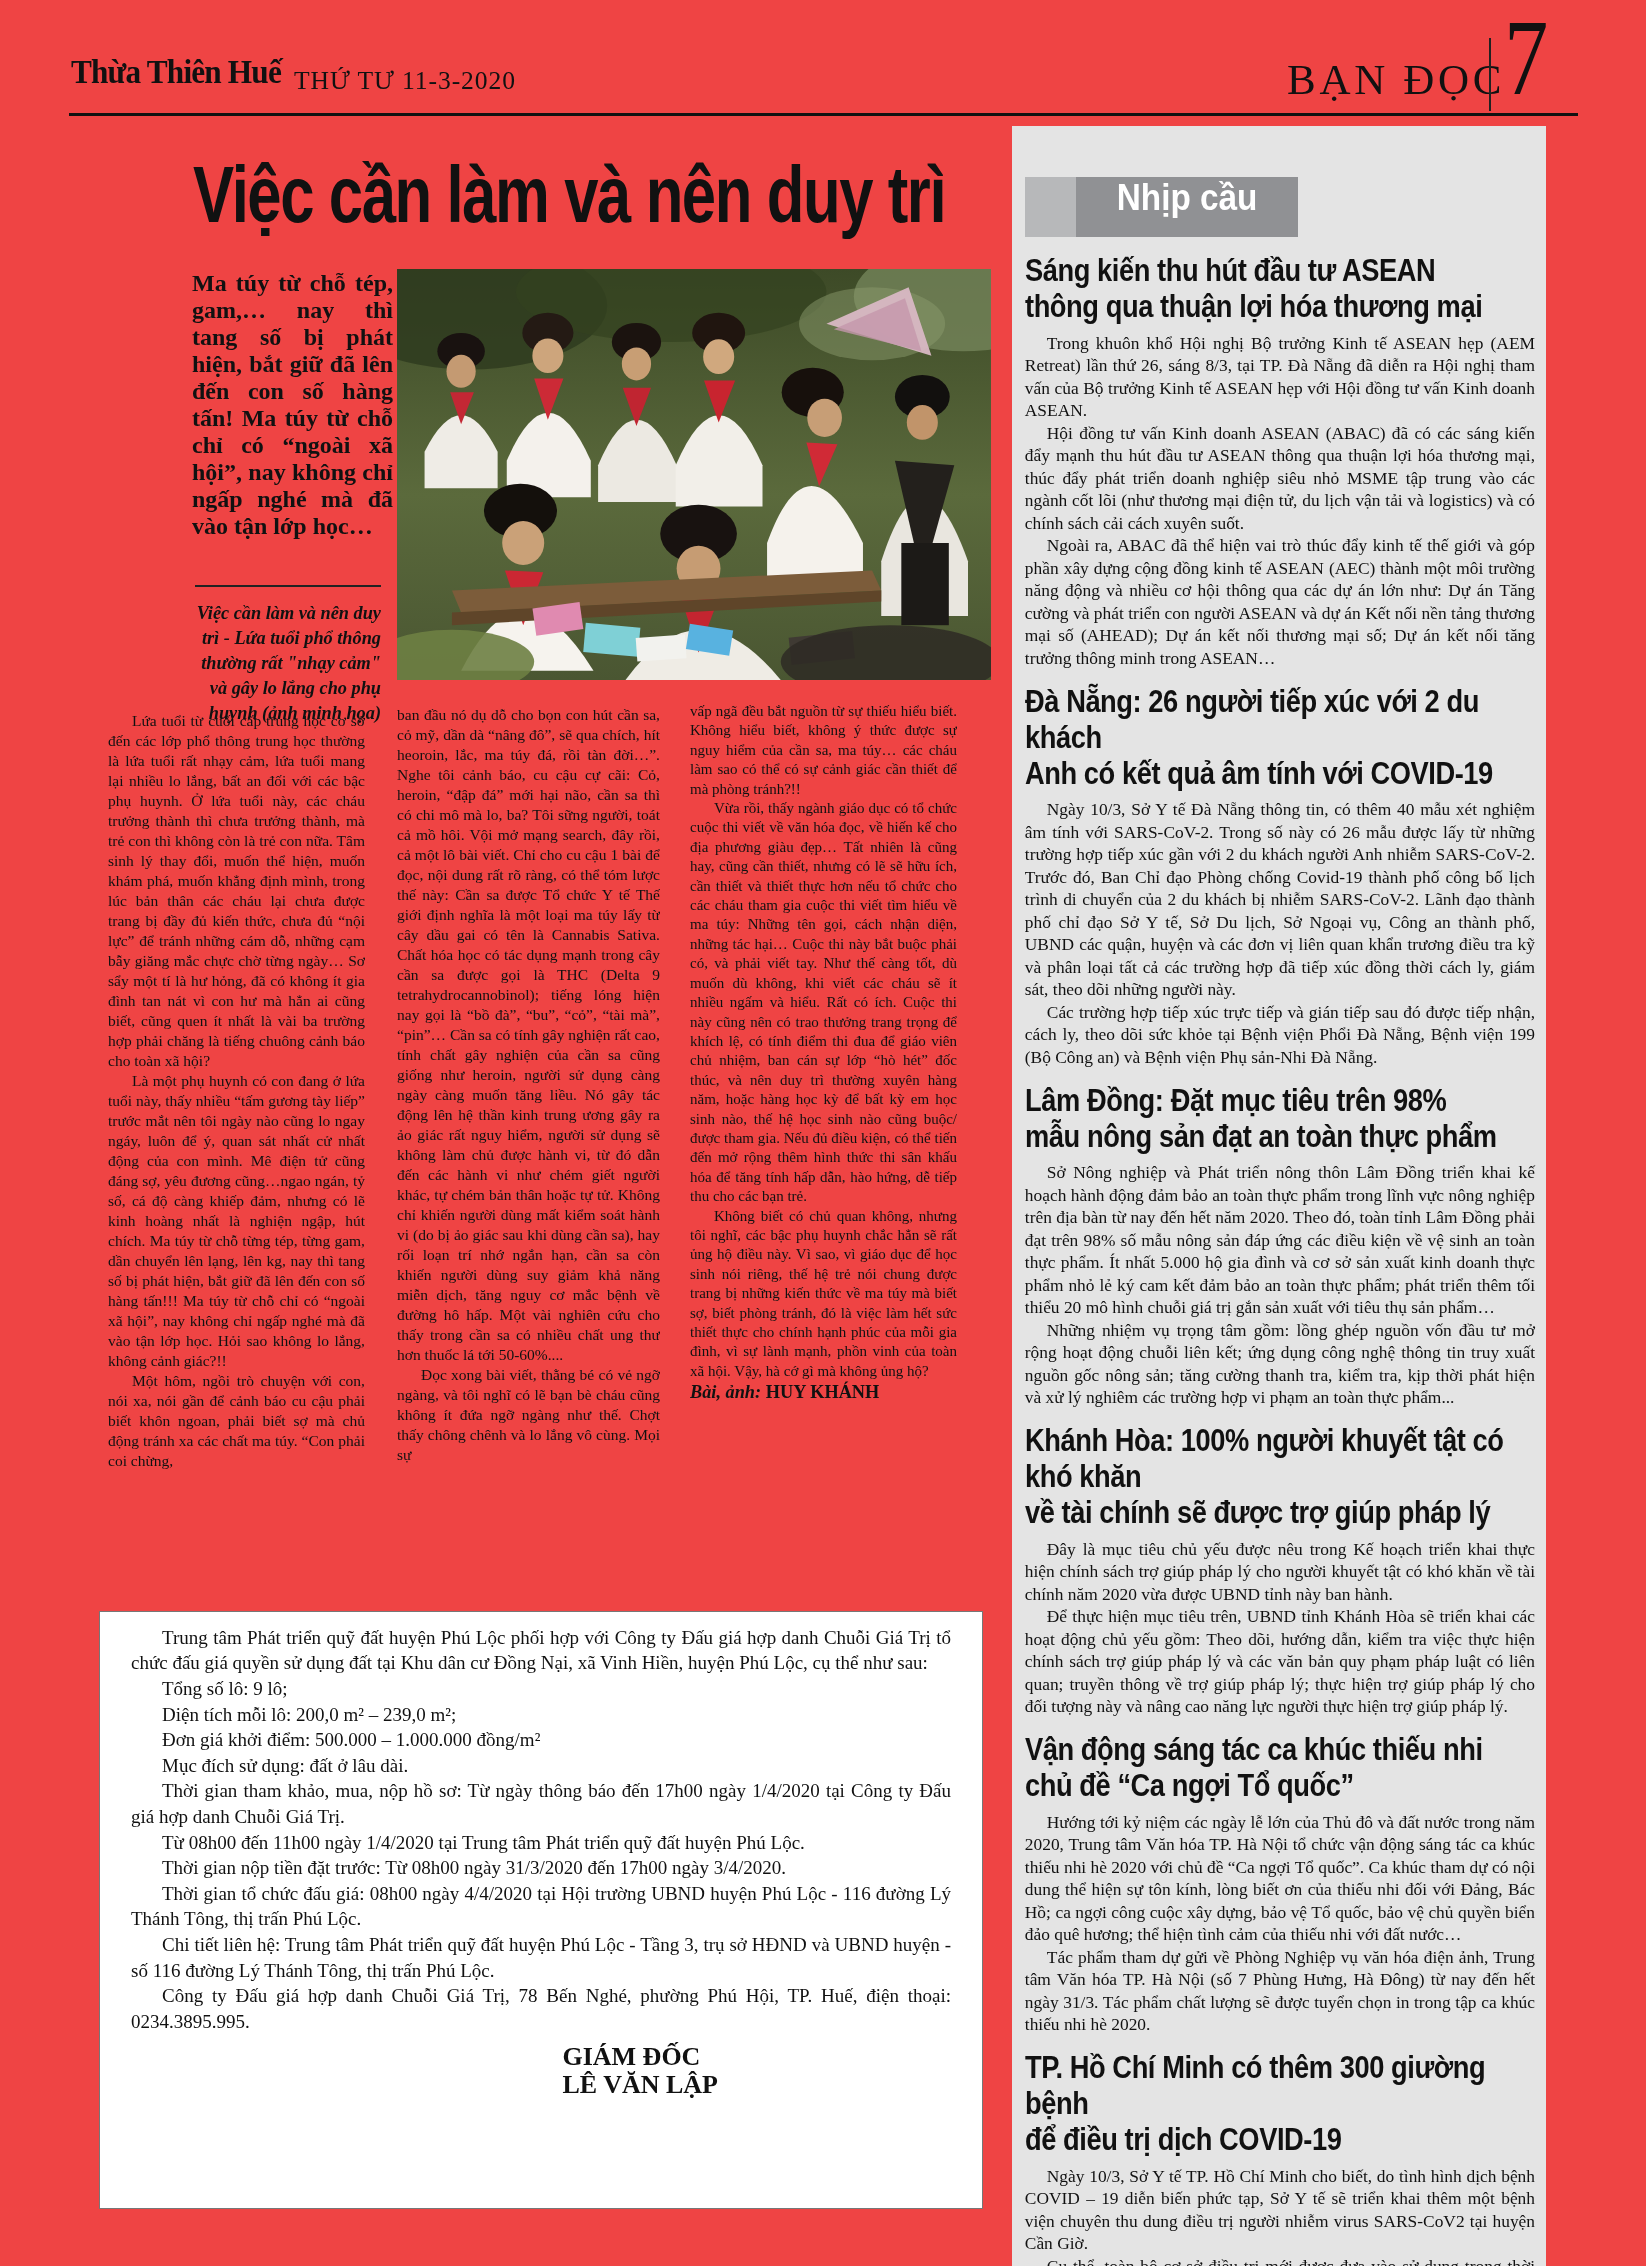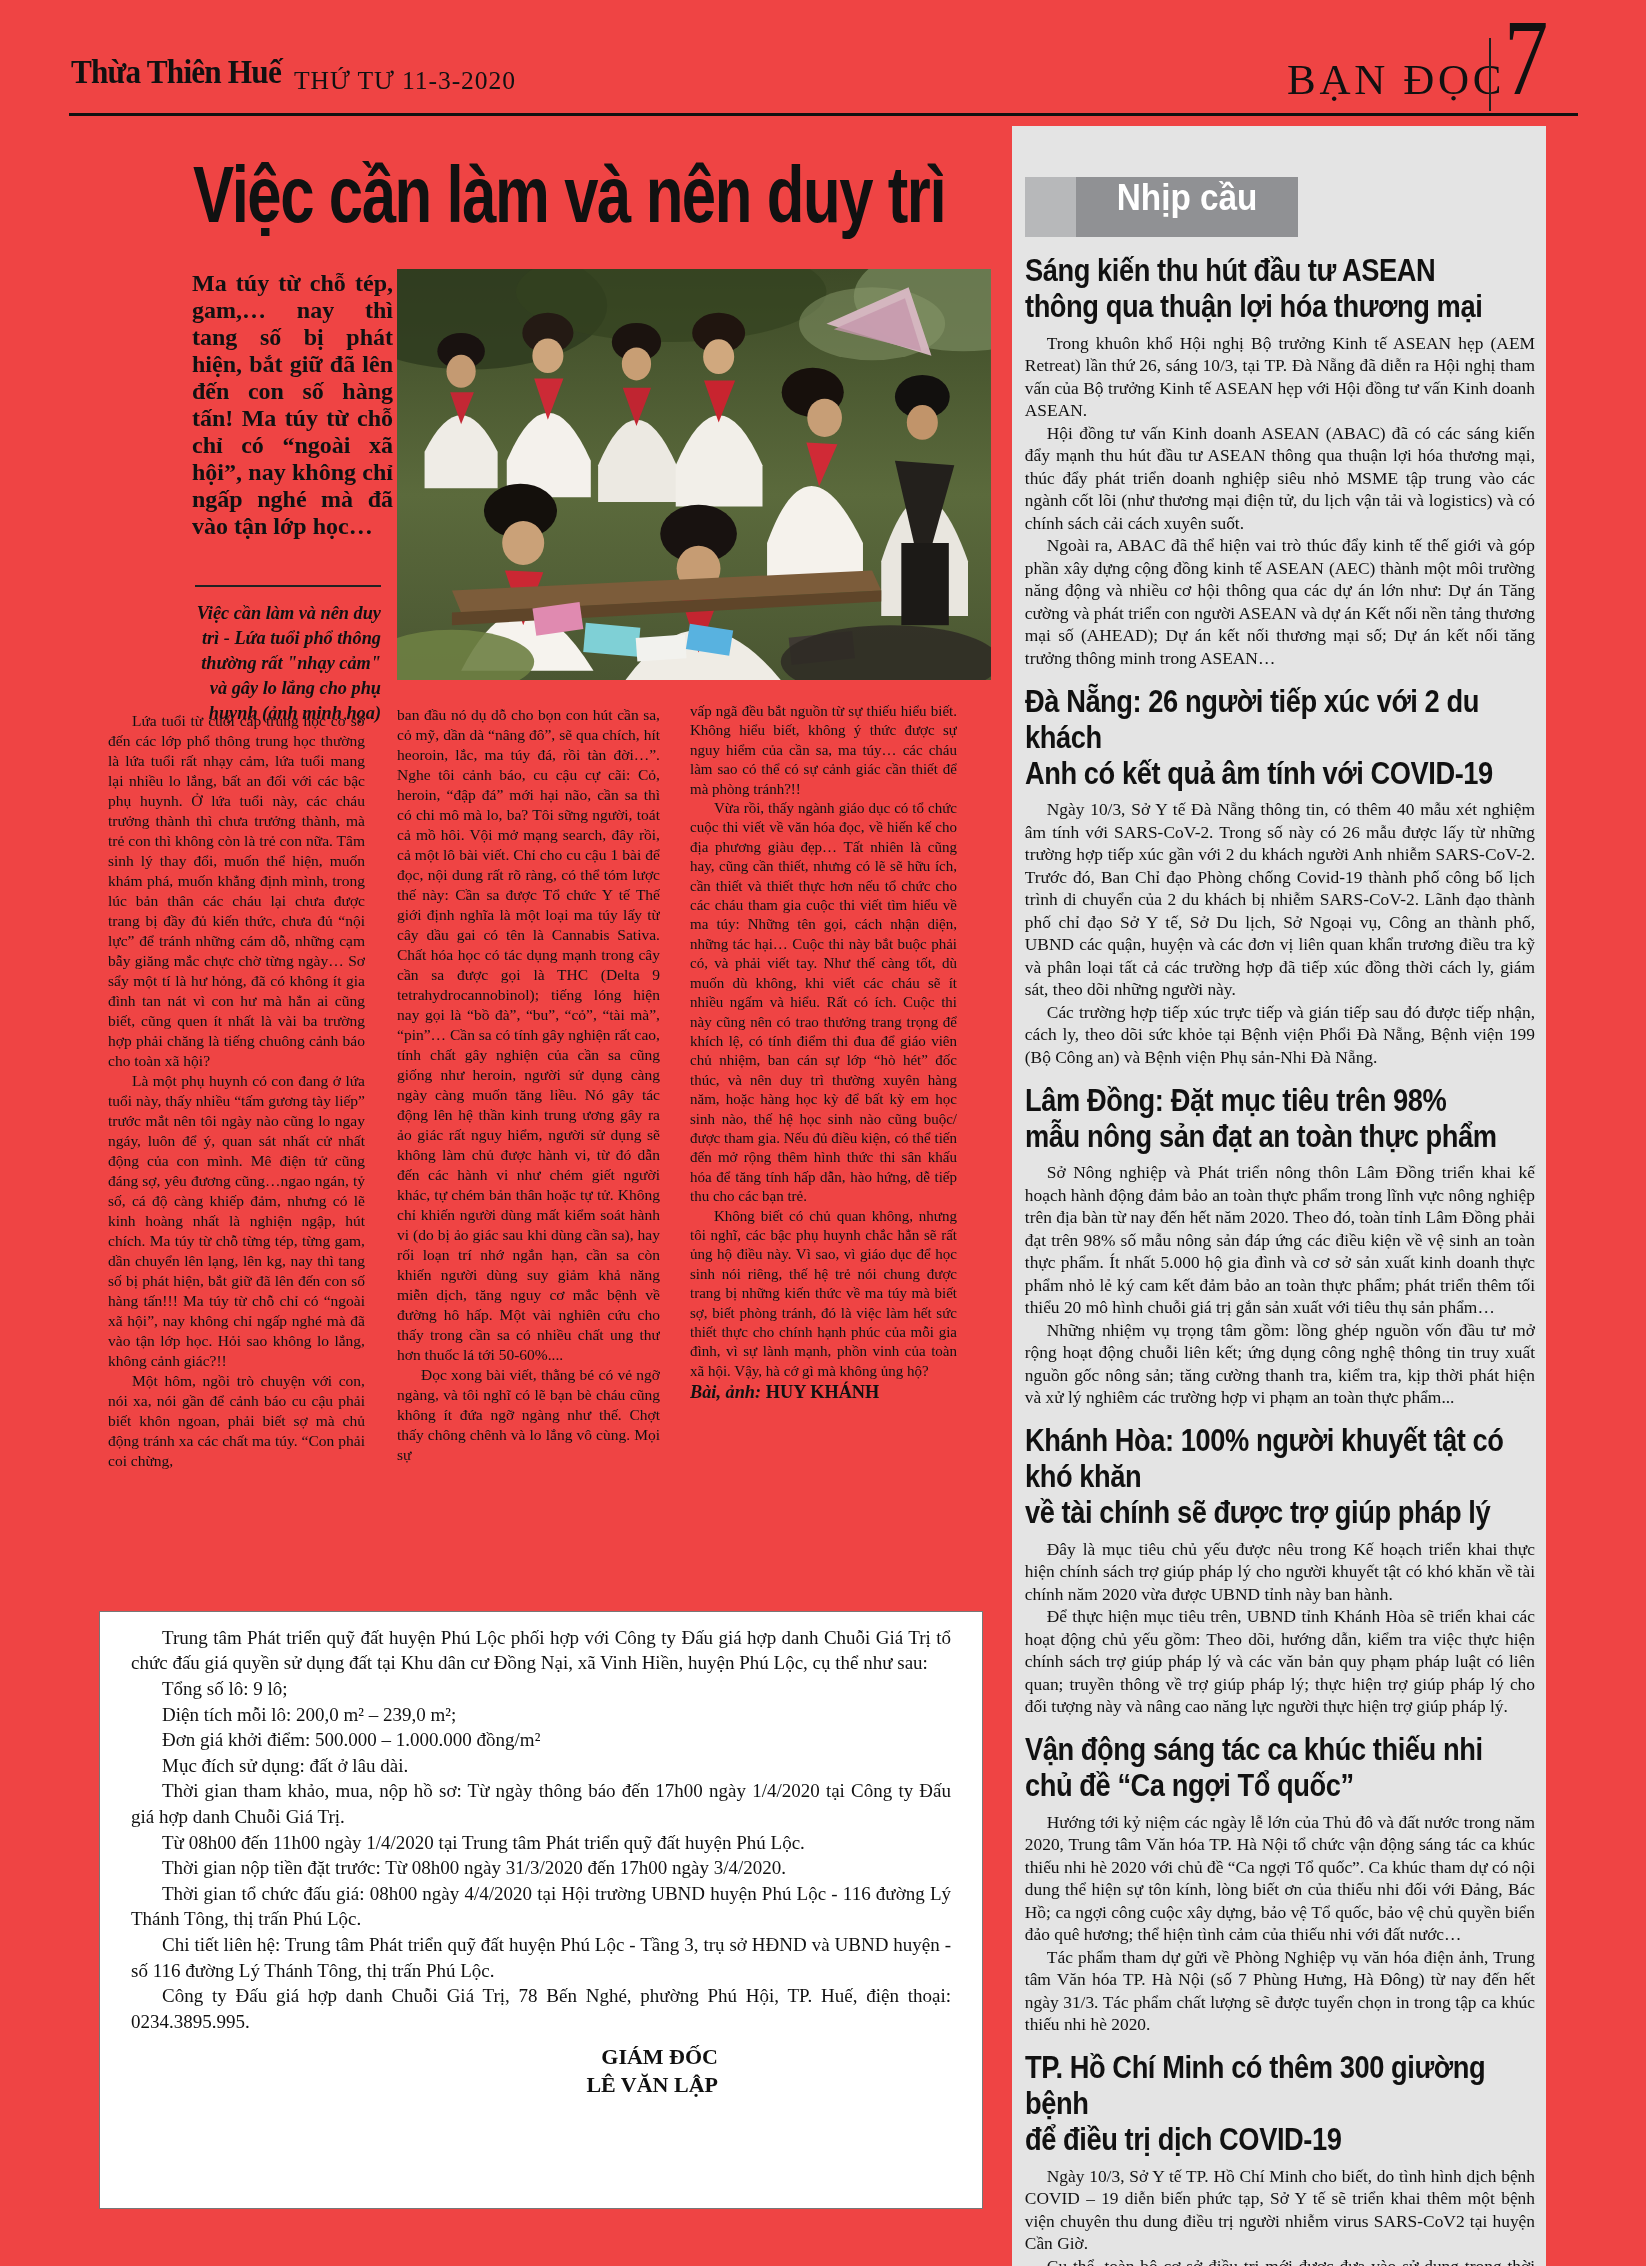--- a/index.html
+++ b/index.html
@@ -39,22 +39,22 @@
   .byline .nm{font-weight:bold;}
 
   
   .notice{position:absolute;left:99px;top:1611px;width:884px;height:598px;background:#fff;
           border:1.8px solid #777;box-sizing:border-box;padding:12.8px 31px 9.1px 31px;}
   .notice-title-wrap{text-align:center;margin:5.5px 0 12.8px 0;}
   .notice-title{display:inline-block;white-space:nowrap;font-family:"Liberation Sans",sans-serif;
                 font-weight:bold;font-size:48px;line-height:51px;transform:scaleX(.8);transform-origin:center top;}
   .notice-body{font-size:19px;line-height:25.6px;text-align:justify;}
   .notice-body .para{margin:0;text-indent:31px;}
-  .notice-signer{margin:9.1px 233px 0 auto;width:max-content;text-align:right;
-                 font-weight:bold;font-size:22px;line-height:28px;}
+  .notice-signer{margin:9.1px 233px 0 auto;width:max-content;text-align:left;
+                 font-weight:bold;font-size:26px;line-height:28px;}
 
   
   .sidebar{position:absolute;left:1012px;top:126px;width:534px;min-height:2087px;background:#e4e4e4;
            box-sizing:border-box;padding:0 11px 16.4px 12.8px;}
   .sb-banner{margin:51px 0 16.4px 0;height:60px;display:flex;}
   .sb-banner .cap{width:51px;background:#b7b8ba;}
   .sb-banner .main{width:222px;background:#909194;color:#fff;display:flex;align-items:flex-start;justify-content:center;}
   .sb-banner .main span{font-family:"Liberation Sans",sans-serif;font-weight:bold;font-size:37px;
                         transform:scaleX(.9);}
   .sb-article{margin-top:14.6px;}
@@ -211,21 +211,21 @@
       <div class="cap"></div>
       <div class="main">
           <span>Nhịp cầu</span>
         </div>
     </div>
 
     <div class="sb-article">
       <h3 class="sb-title">Sáng kiến thu hút đầu tư ASEAN
 thông qua thuận lợi hóa thương mại</h3>
       <div class="sb-body">
-          <p class="para">Trong khuôn khổ Hội nghị Bộ trưởng Kinh tế ASEAN hẹp (AEM Retreat) lần thứ 26, sáng 10/3, tại TP. Đà Nẵng đã diễn ra Hội nghị tham vấn của Bộ trưởng Kinh tế ASEAN hẹp với Hội đồng tư vấn Kinh doanh ASEAN.</p>
+          <p class="para">Trong khuôn khổ Hội nghị Bộ trưởng Kinh tế ASEAN hẹp (AEM Retreat) lần thứ 26, sáng 8/3, tại TP. Đà Nẵng đã diễn ra Hội nghị tham vấn của Bộ trưởng Kinh tế ASEAN hẹp với Hội đồng tư vấn Kinh doanh ASEAN.</p>
           <p class="para">Hội đồng tư vấn Kinh doanh ASEAN (ABAC) đã có các sáng kiến đẩy mạnh thu hút đầu tư ASEAN thông qua thuận lợi hóa thương mại, thúc đẩy phát triển doanh nghiệp siêu nhỏ MSME tập trung vào các ngành cốt lõi (như thương mại điện tử, du lịch vận tải và logistics) và có chính sách cải cách xuyên suốt.</p>
           <p class="para">Ngoài ra, ABAC đã thể hiện vai trò thúc đẩy kinh tế thế giới và góp phần xây dựng cộng đồng kinh tế ASEAN (AEC) thành một môi trường năng động và nhiều cơ hội thông qua các dự án lớn như: Dự án Tăng cường và phát triển con người ASEAN và dự án Kết nối nền tảng thương mại số (AHEAD); Dự án kết nối thương mại số; Dự án kết nối tăng trưởng thông minh trong ASEAN…</p>
         </div>
     </div>
     <div class="sb-article">
       <h3 class="sb-title">Đà Nẵng: 26 người tiếp xúc với 2 du khách
 Anh có kết quả âm tính với COVID-19</h3>
       <div class="sb-body">
           <p class="para">Ngày 10/3, Sở Y tế Đà Nẵng thông tin, có thêm 40 mẫu xét nghiệm âm tính với SARS-CoV-2. Trong số này có 26 mẫu được lấy từ những trường hợp tiếp xúc gần với 2 du khách người Anh nhiễm SARS-CoV-2. Trước đó, Ban Chỉ đạo Phòng chống Covid-19 thành phố công bố lịch trình di chuyển của 2 du khách bị nhiễm SARS-CoV-2. Lãnh đạo thành phố chỉ đạo Sở Y tế, Sở Du lịch, Sở Ngoại vụ, Công an thành phố, UBND các quận, huyện và các đơn vị liên quan khẩn trương điều tra kỹ và phân loại tất cả các trường hợp đã tiếp xúc đồng thời cách ly, giám sát, theo dõi những người này.</p>
           <p class="para">Các trường hợp tiếp xúc trực tiếp và gián tiếp sau đó được tiếp nhận, cách ly, theo dõi sức khỏe tại Bệnh viện Phổi Đà Nẵng, Bệnh viện 199 (Bộ Công an) và Bệnh viện Phụ sản-Nhi Đà Nẵng.</p>

